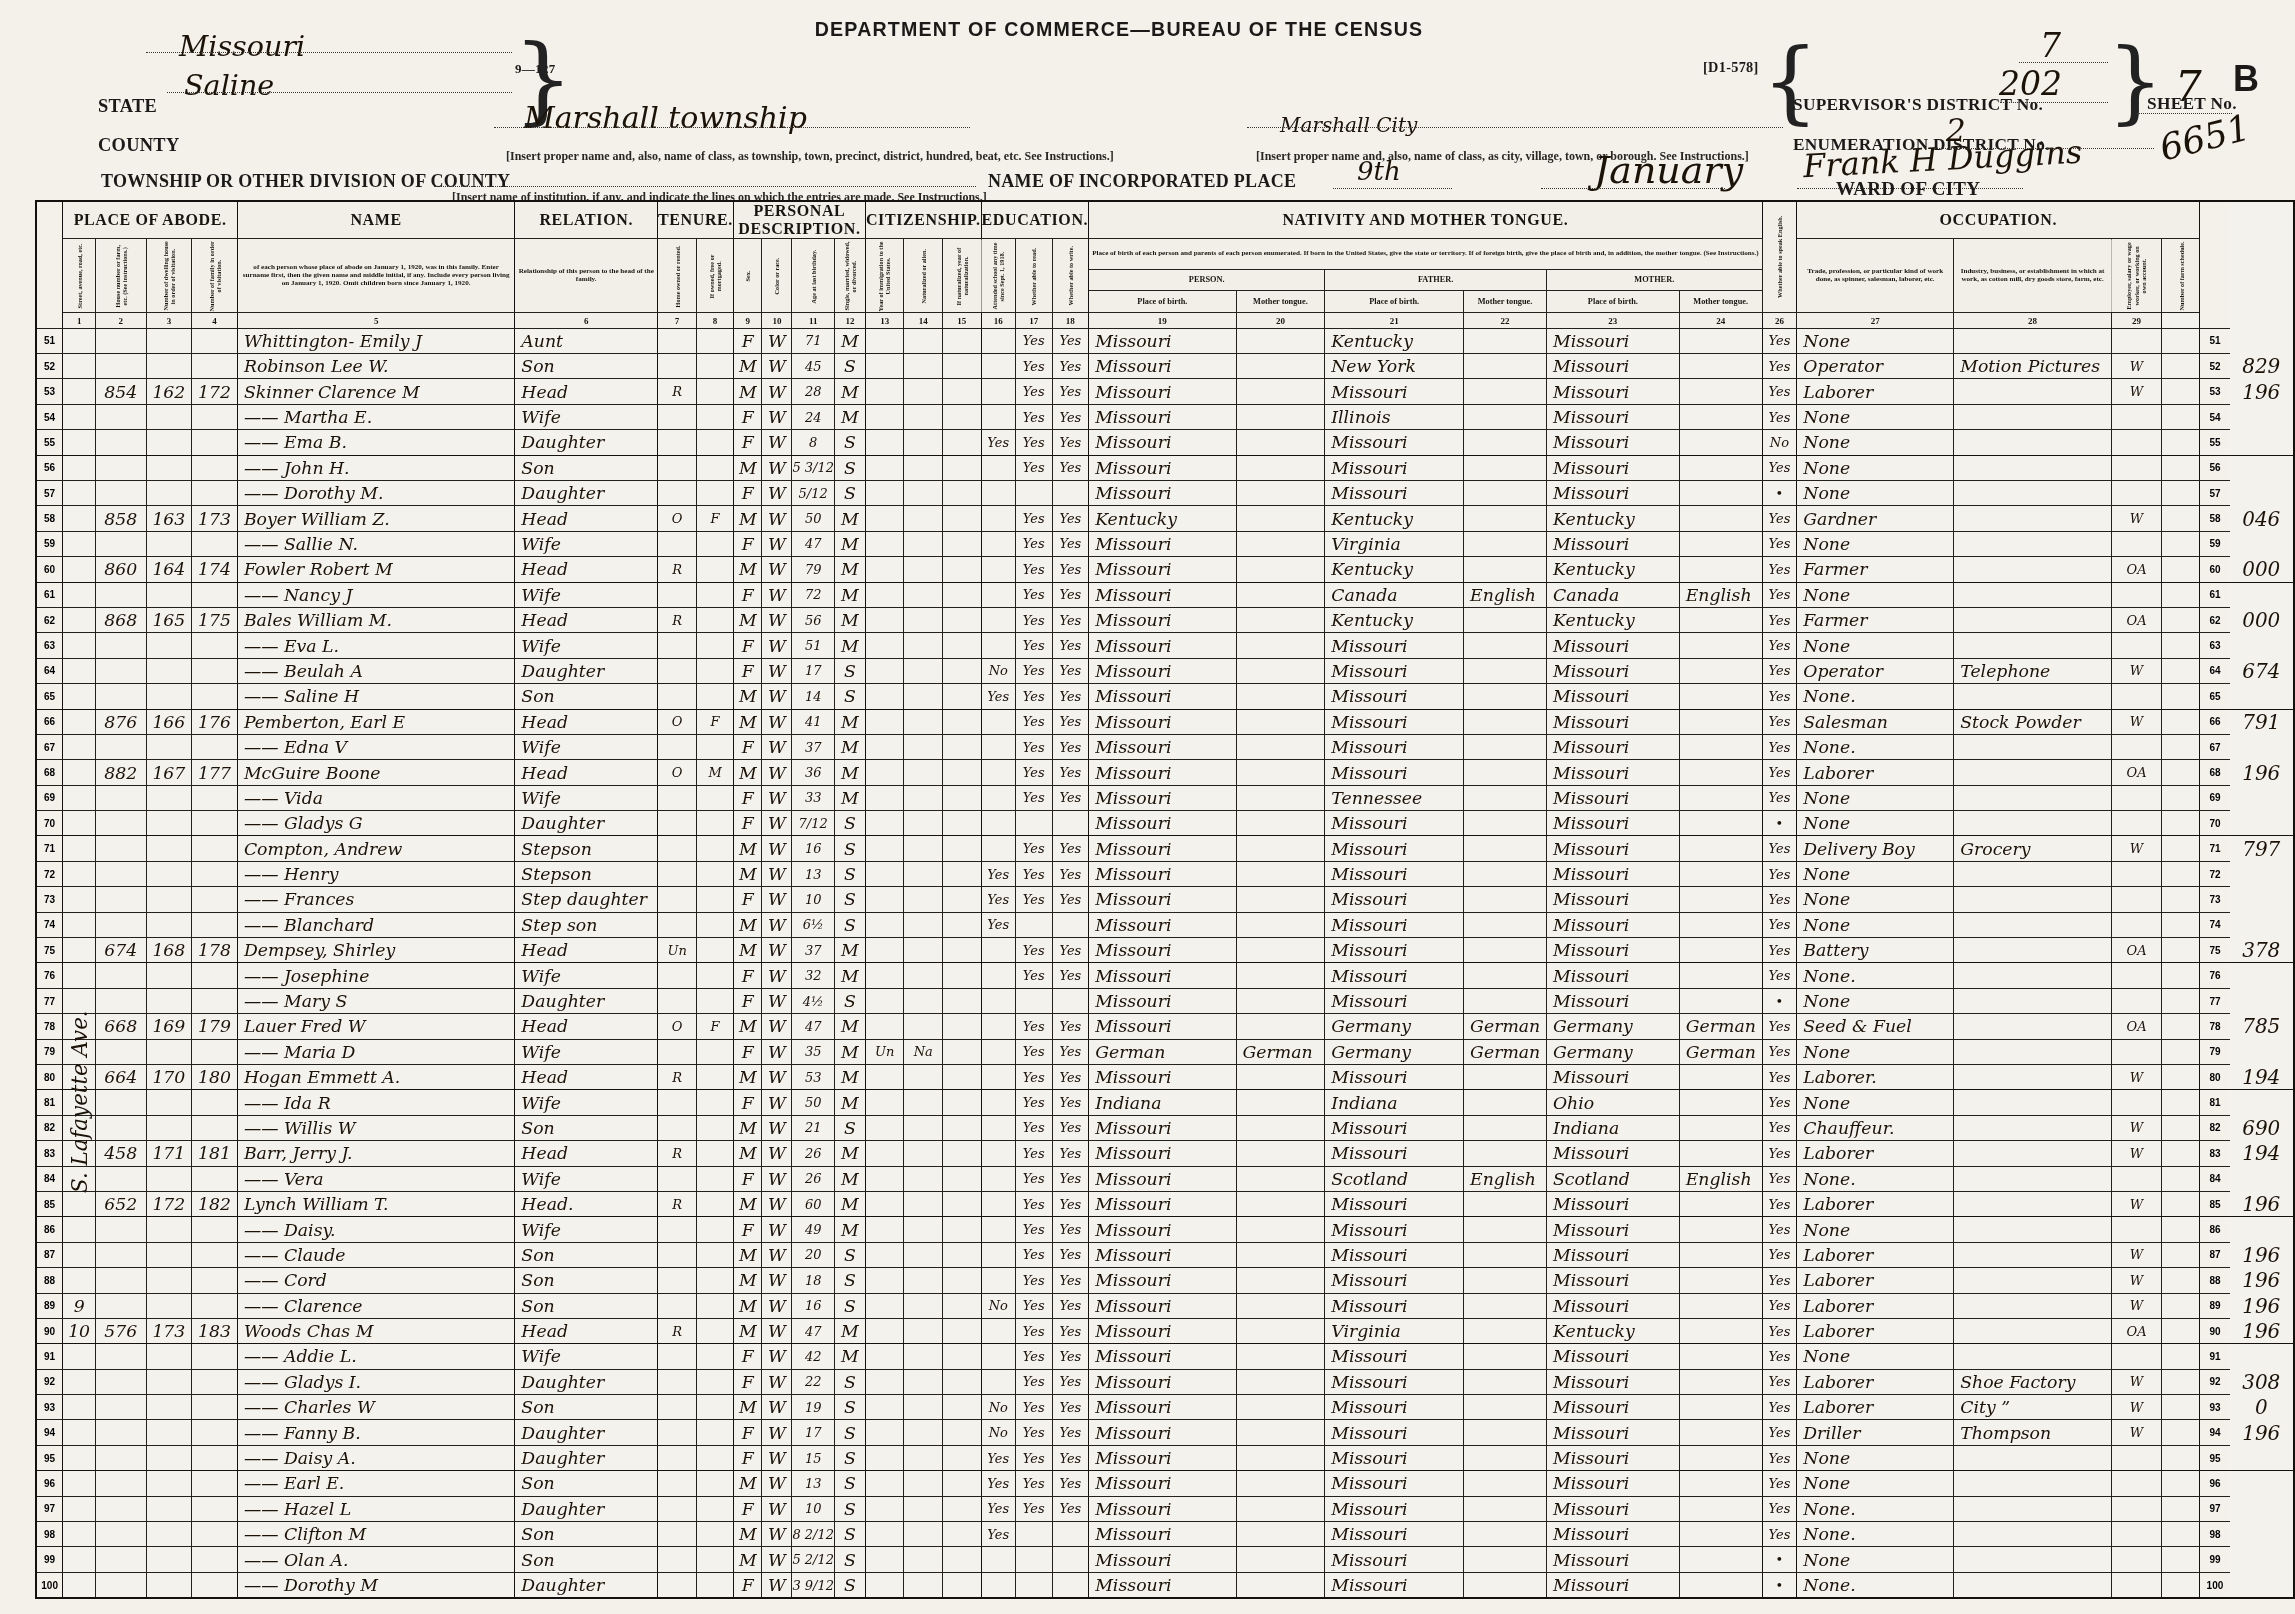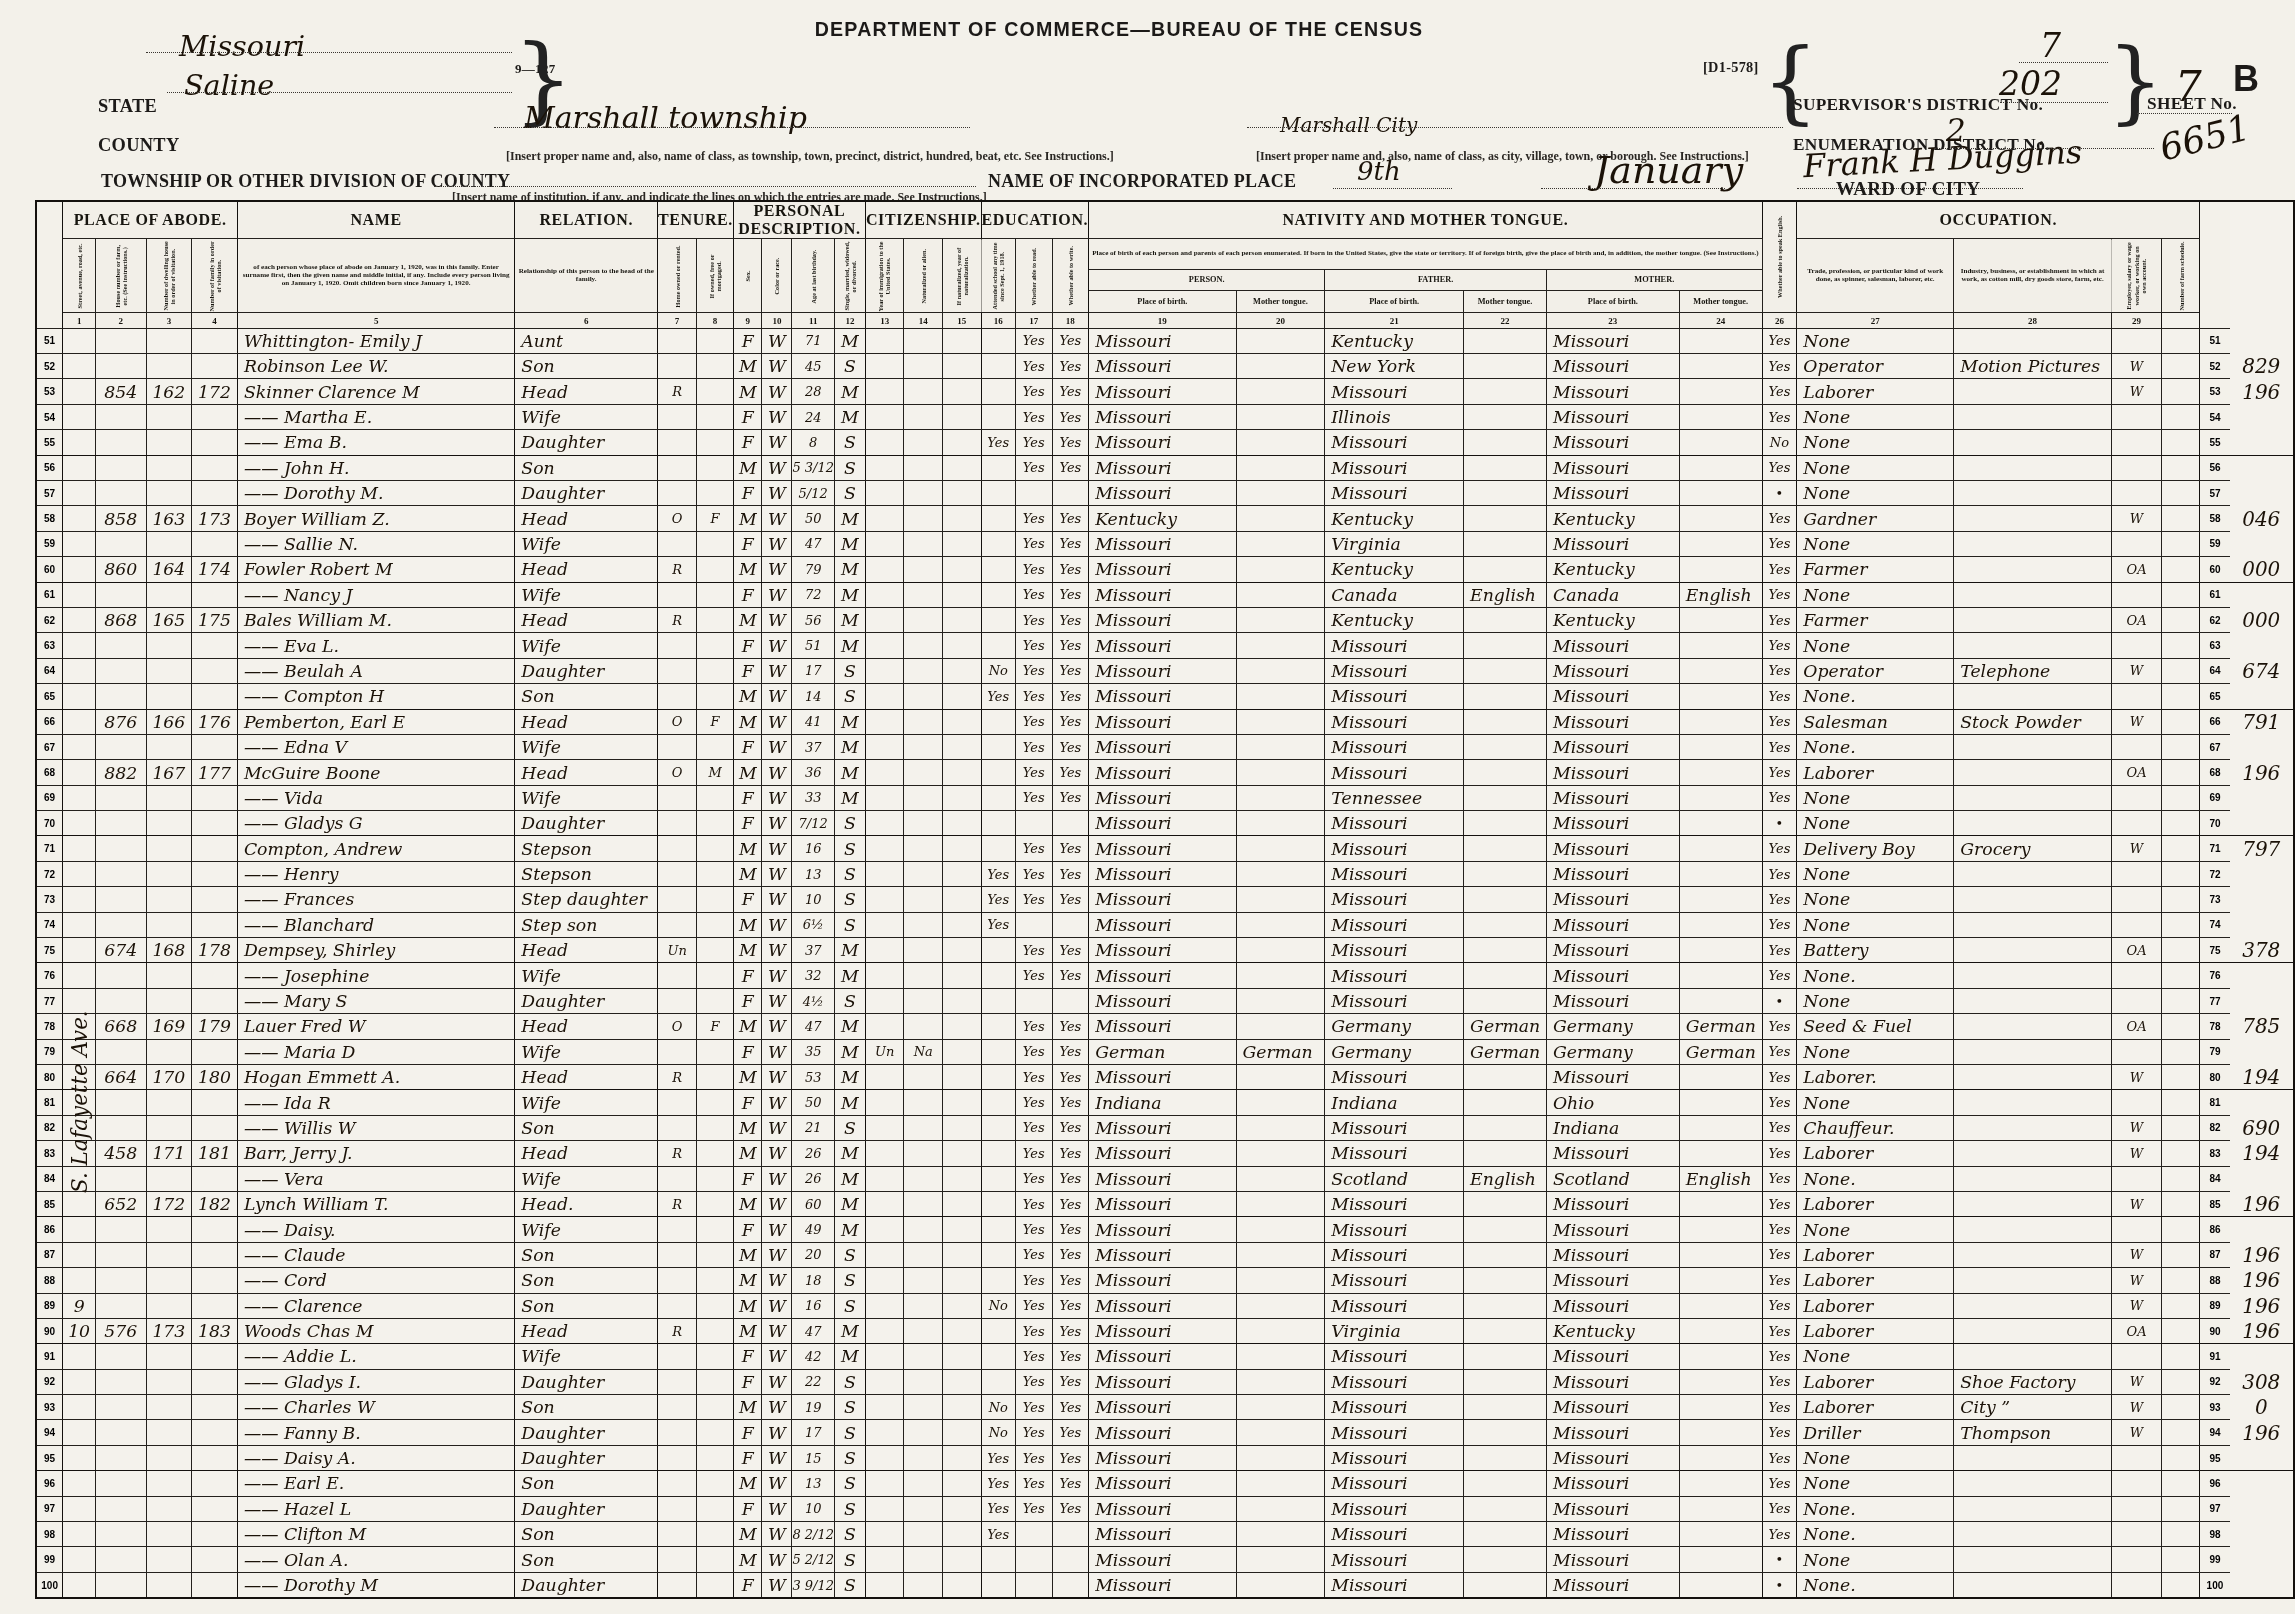--- a/index.html
+++ b/index.html
@@ -694,21 +694,21 @@
           <td class="hw gb"></td>
           <td class="ln lnr">64</td>
           <td class="mg hw">674</td>
         </tr>
         <tr class="r5">
           <td class="ln">65</td>
           <td class="hw"></td>
           <td class="hw"></td>
           <td class="hw"></td>
           <td class="hw gb"></td>
-          <td class="hw l gb">——  Compton H</td>
+          <td class="hw l gb">——  Saline H</td>
           <td class="hw l gb">Son</td>
           <td class="hw sm"></td>
           <td class="hw sm gb"></td>
           <td class="hw">M</td>
           <td class="hw">W</td>
           <td class="hw sm">14</td>
           <td class="hw gb">S</td>
           <td class="hw sm"></td>
           <td class="hw sm"></td>
           <td class="hw sm gb"></td>

